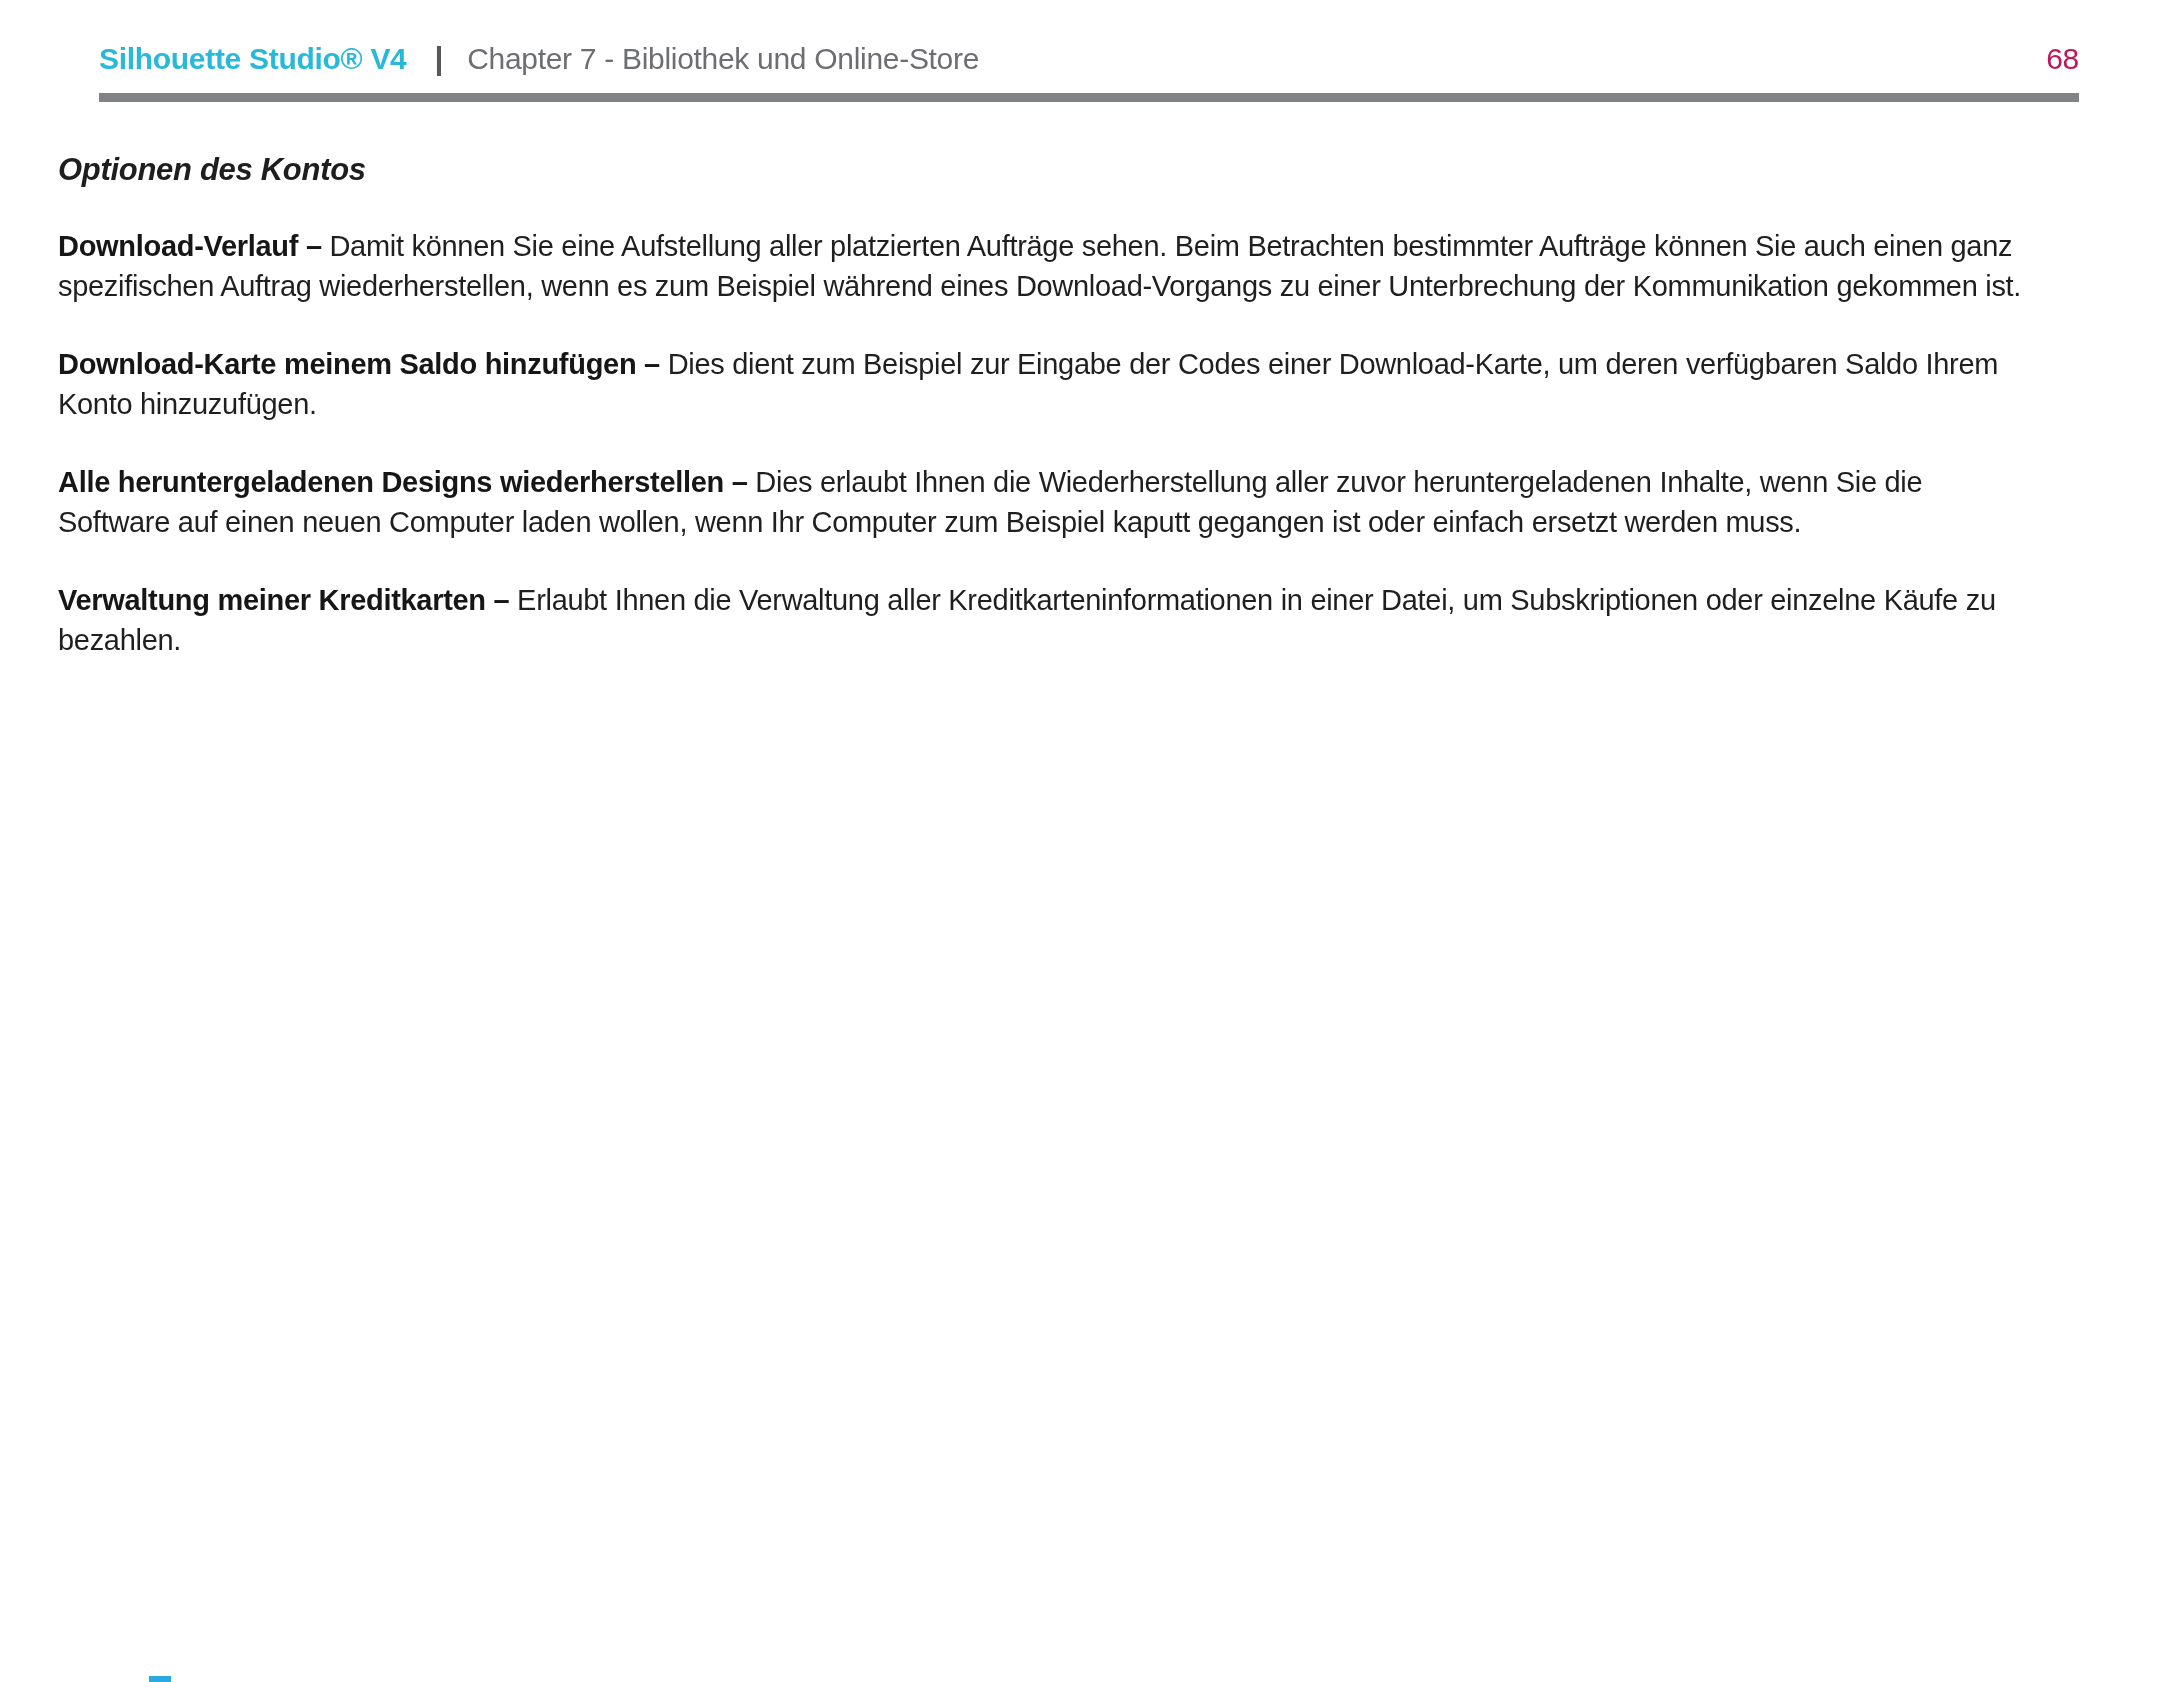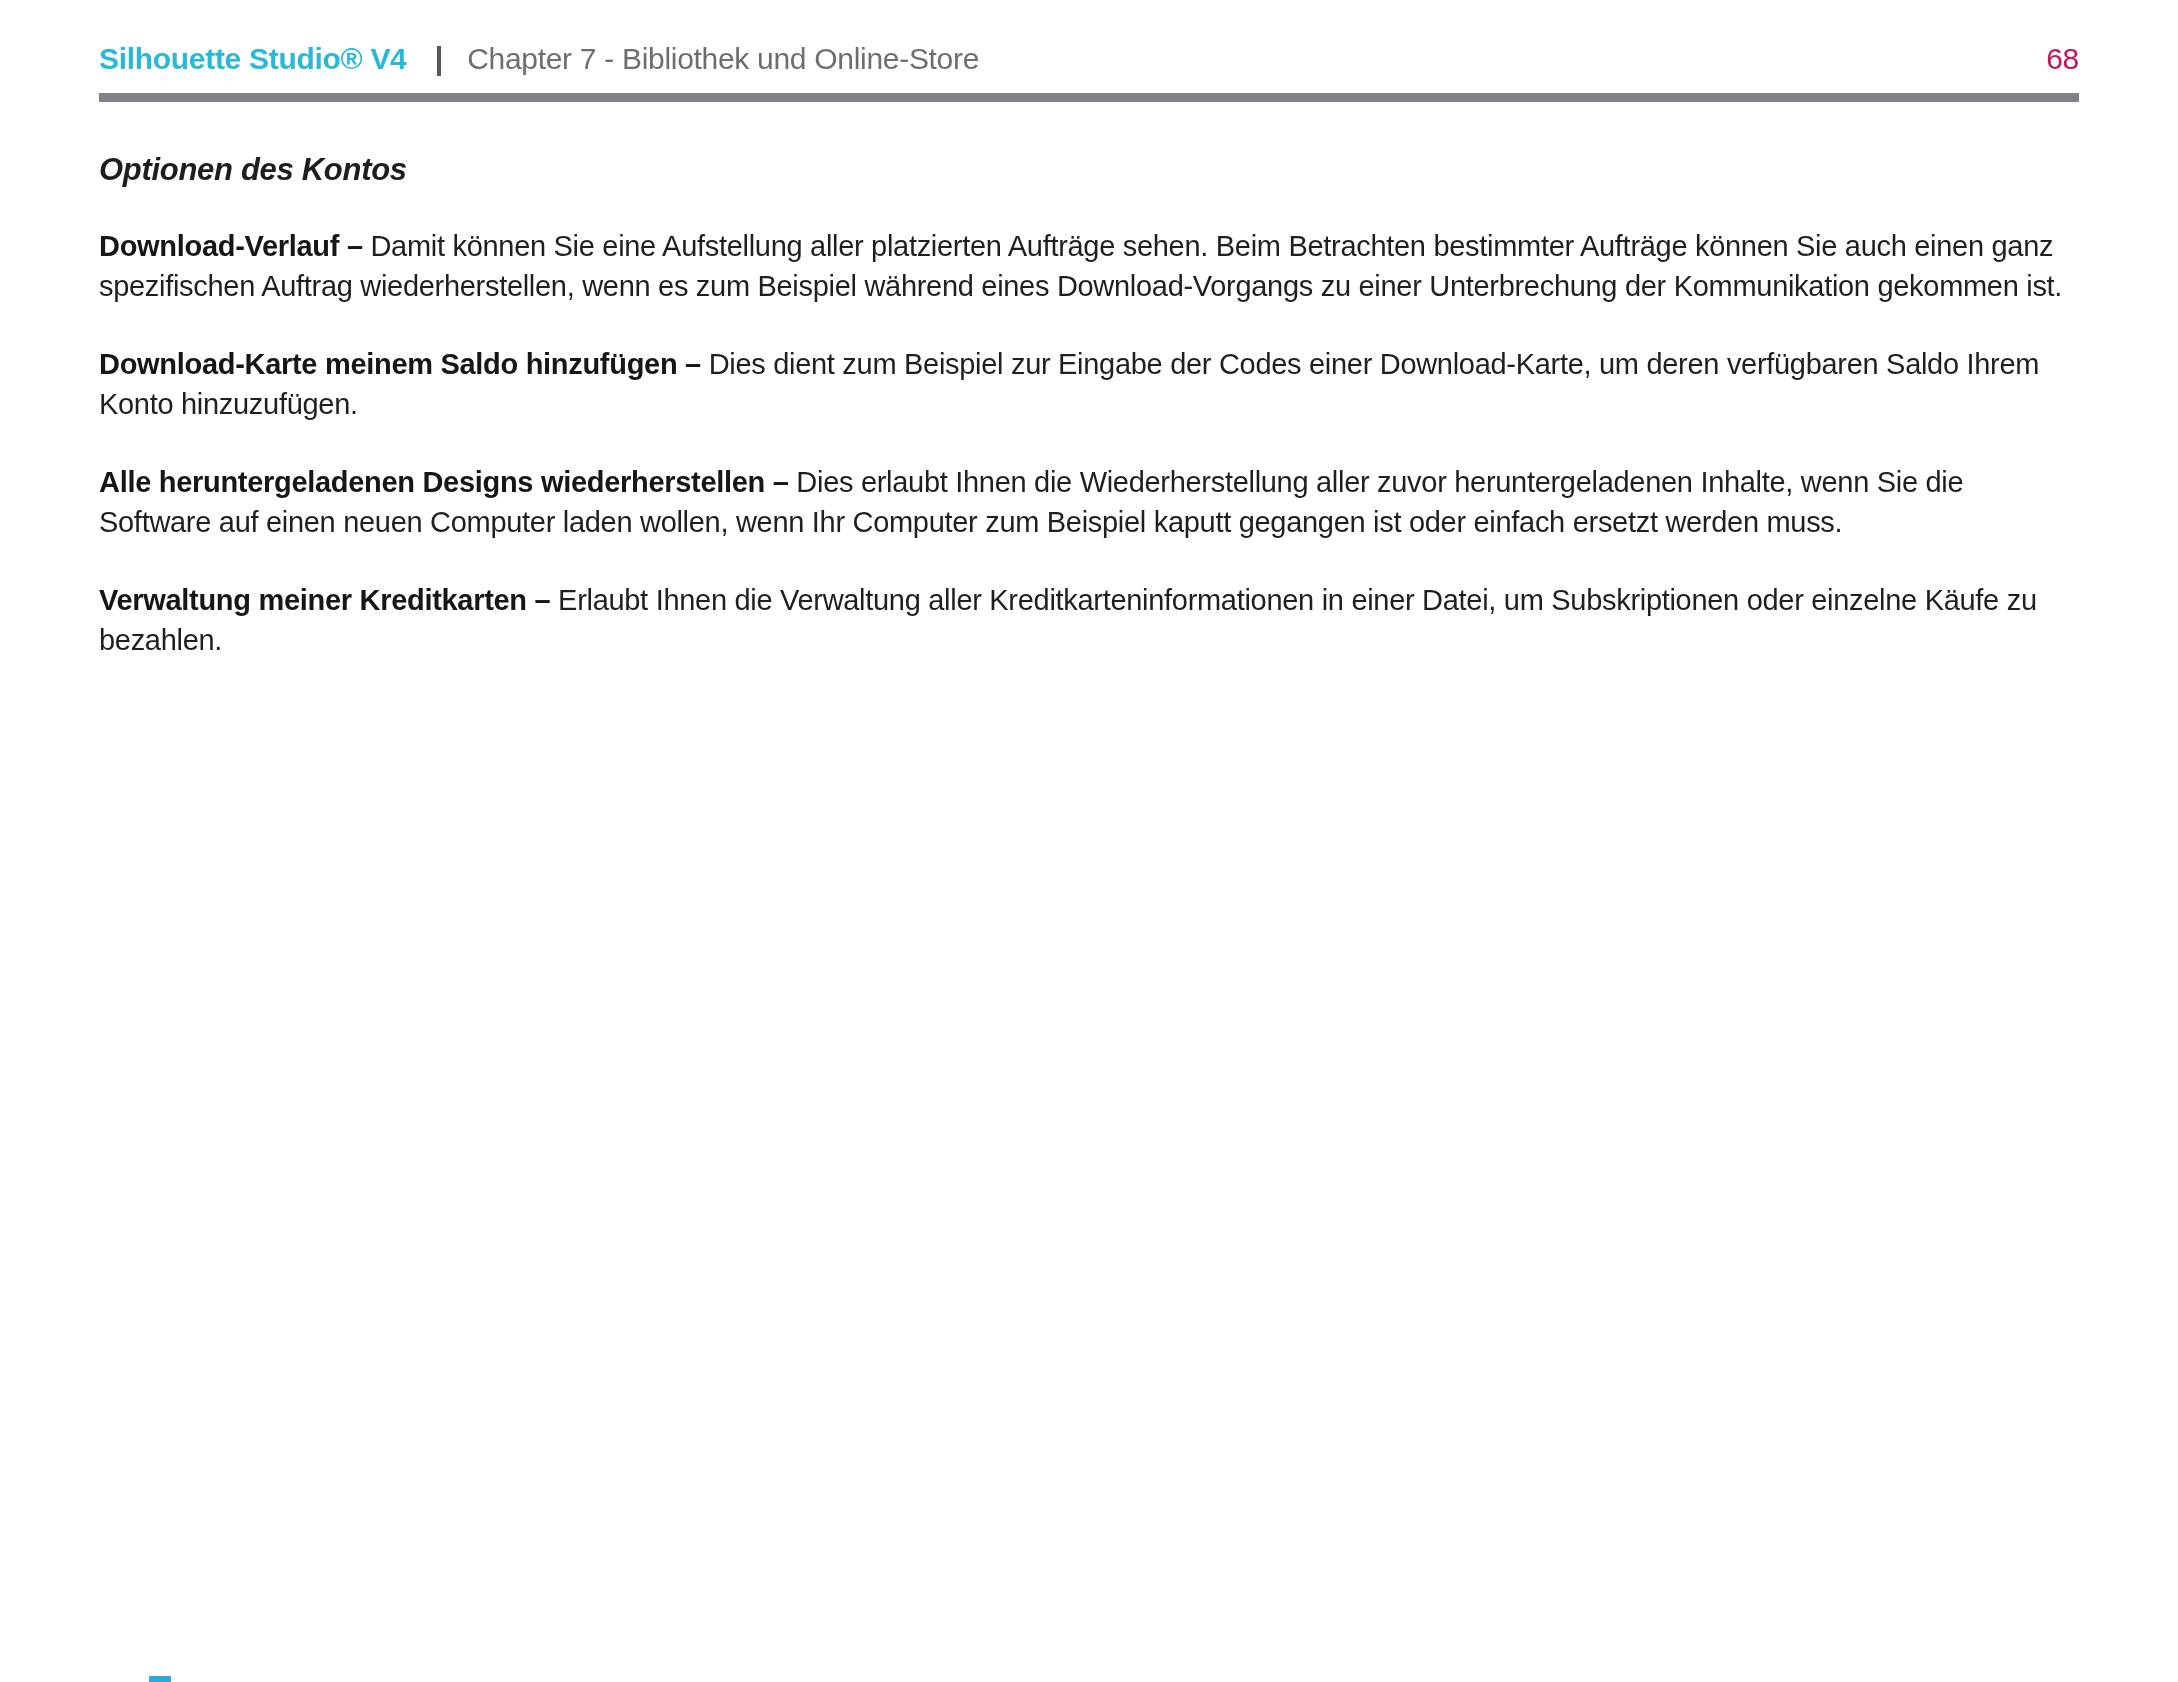--- a/index.html
+++ b/index.html
@@ -45,21 +45,21 @@
     margin-left: auto;
     color: #be185d;
   }
   .header-rule {
     height: 9px;
     background: #808285;
     margin: 16px 99px 0 99px;
   }
   
   .content {
-    padding: 0 99px;
+    padding: 0 58px;
     width: 1980px;
     box-sizing: content-box;
   }
   .section-title {
     margin: 50px 0 0 0;
     font-size: 31px;
     font-weight: bold;
     font-style: italic;
     color: #1e1e1e;
     letter-spacing: -0.3px;

